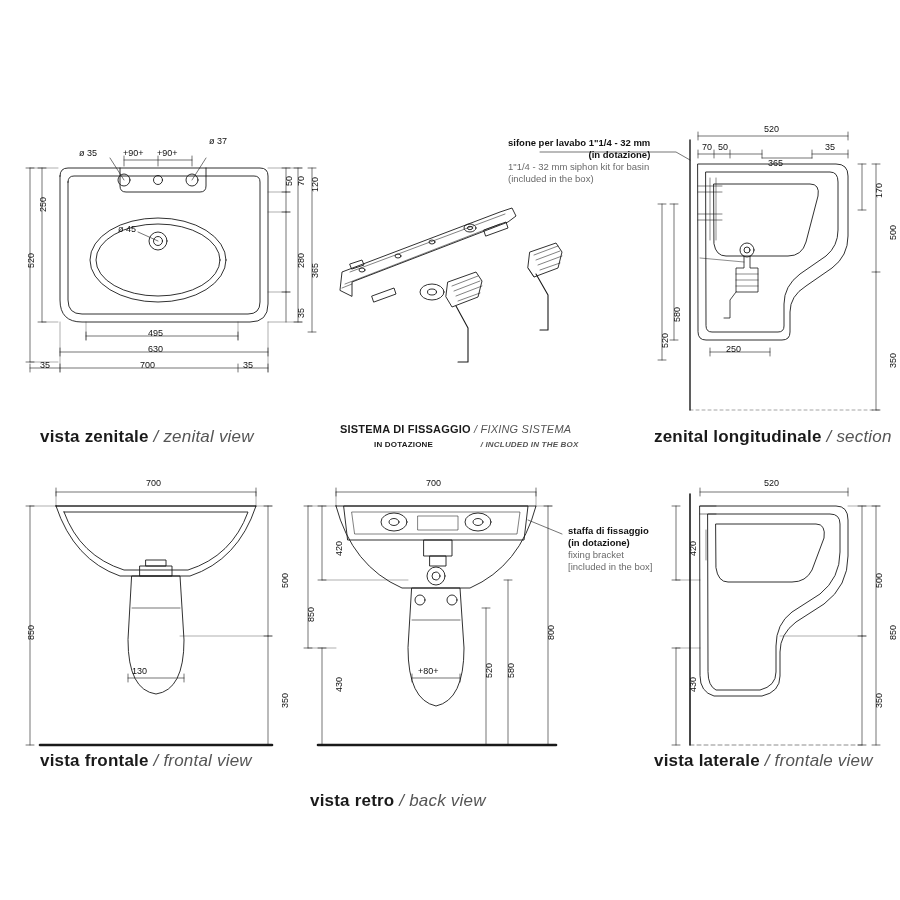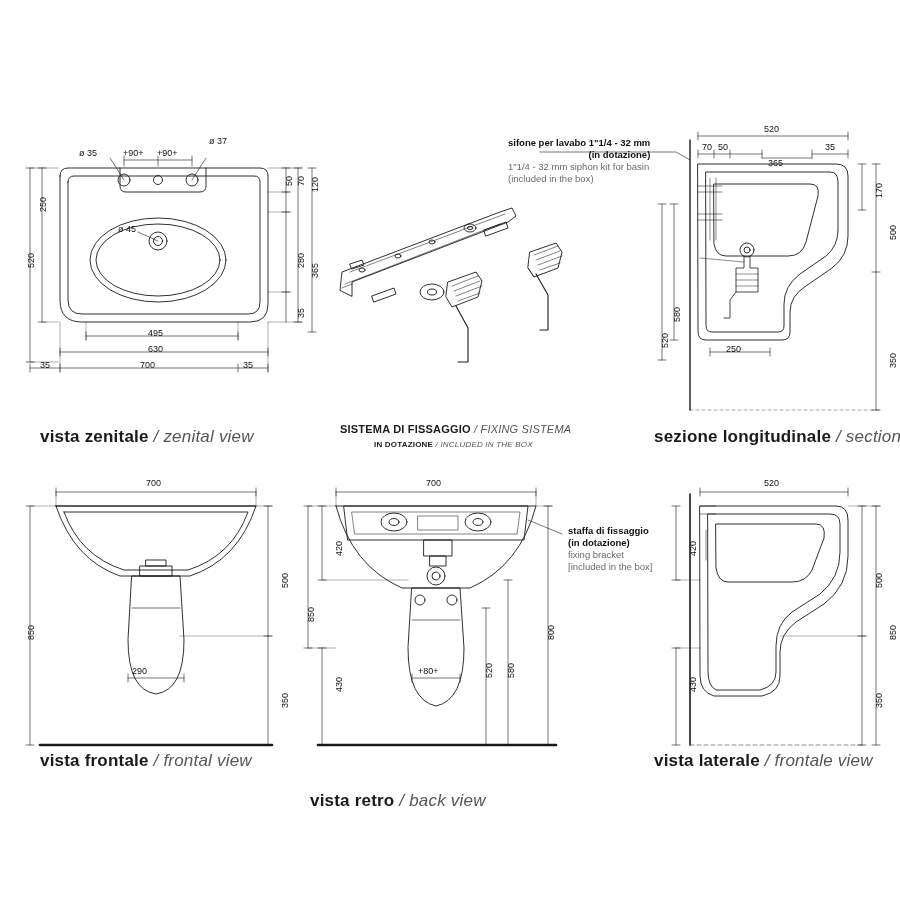--- a/index.html
+++ b/index.html
@@ -8,21 +8,21 @@
   .cap{position:absolute;font-size:17px;letter-spacing:.2px;white-space:nowrap;}
   .cap b{font-weight:bold;}
   .cap i{font-style:italic;color:#555;font-weight:normal;}
   .note{position:absolute;font-size:9.5px;line-height:12px;white-space:nowrap;}
   .note .t1{font-weight:bold;color:#111;}
   .note .t2{color:#6a6a6a;}
   .dim{position:absolute;font-size:9px;color:#111;white-space:nowrap;}
   .dimv{position:absolute;font-size:9px;color:#111;white-space:nowrap;transform-origin:0 0;transform:rotate(-90deg);}
   .sub{position:absolute;font-size:8px;letter-spacing:.2px;white-space:nowrap;}
   .sub b{font-weight:bold;}
-  .sub i{font-style:italic;color:#555;font-weight:normal;}
+  .sub i{font-style:italic;color:#555;font-weight:bold;margin-left:45px;}
 </style>
 </head>
 <body>
 
 <svg id="sheet" viewBox="0 0 900 900">
   <g fill="none" stroke="#1a1a1a" stroke-width="0.9" stroke-linejoin="round" stroke-linecap="round">
 
     <g>
 
       <path d="M60 176 L60 300 Q60 322 82 322 L250 322 Q268 322 268 304 L268 176 Q268 168 260 168 L68 168 Q60 168 60 176 Z"></path>
@@ -303,29 +303,29 @@
 <span class="dim" style="left:825px;top:142px;">35</span>
 <span class="dim" style="left:768px;top:158px;">365</span>
 <span class="dimv" style="left:874px;top:198px;">170</span>
 <span class="dimv" style="left:888px;top:240px;">500</span>
 <span class="dimv" style="left:672px;top:322px;">580</span>
 <span class="dimv" style="left:660px;top:348px;">520</span>
 <span class="dim" style="left:726px;top:344px;">250</span>
 <span class="dimv" style="left:888px;top:368px;">350</span>
 
 <div class="cap" style="left:654px;top:427px;">
-  <b>sezione longitudinale</b>
+  <b>zenital longitudinale</b>
   <i>/ section</i>
 </div>
 
 <span class="dim" style="left:146px;top:478px;">700</span>
 <span class="dimv" style="left:280px;top:588px;">500</span>
 <span class="dimv" style="left:26px;top:640px;">850</span>
 <span class="dimv" style="left:280px;top:708px;">350</span>
-<span class="dim" style="left:132px;top:666px;">290</span>
+<span class="dim" style="left:132px;top:666px;">130</span>
 
 <div class="cap" style="left:40px;top:751px;">
   <b>vista frontale</b>
   <i>/ frontal view</i>
 </div>
 
 <span class="dim" style="left:426px;top:478px;">700</span>
 <span class="dimv" style="left:334px;top:556px;">420</span>
 <span class="dimv" style="left:306px;top:622px;">850</span>
 <span class="dimv" style="left:334px;top:692px;">430</span>

